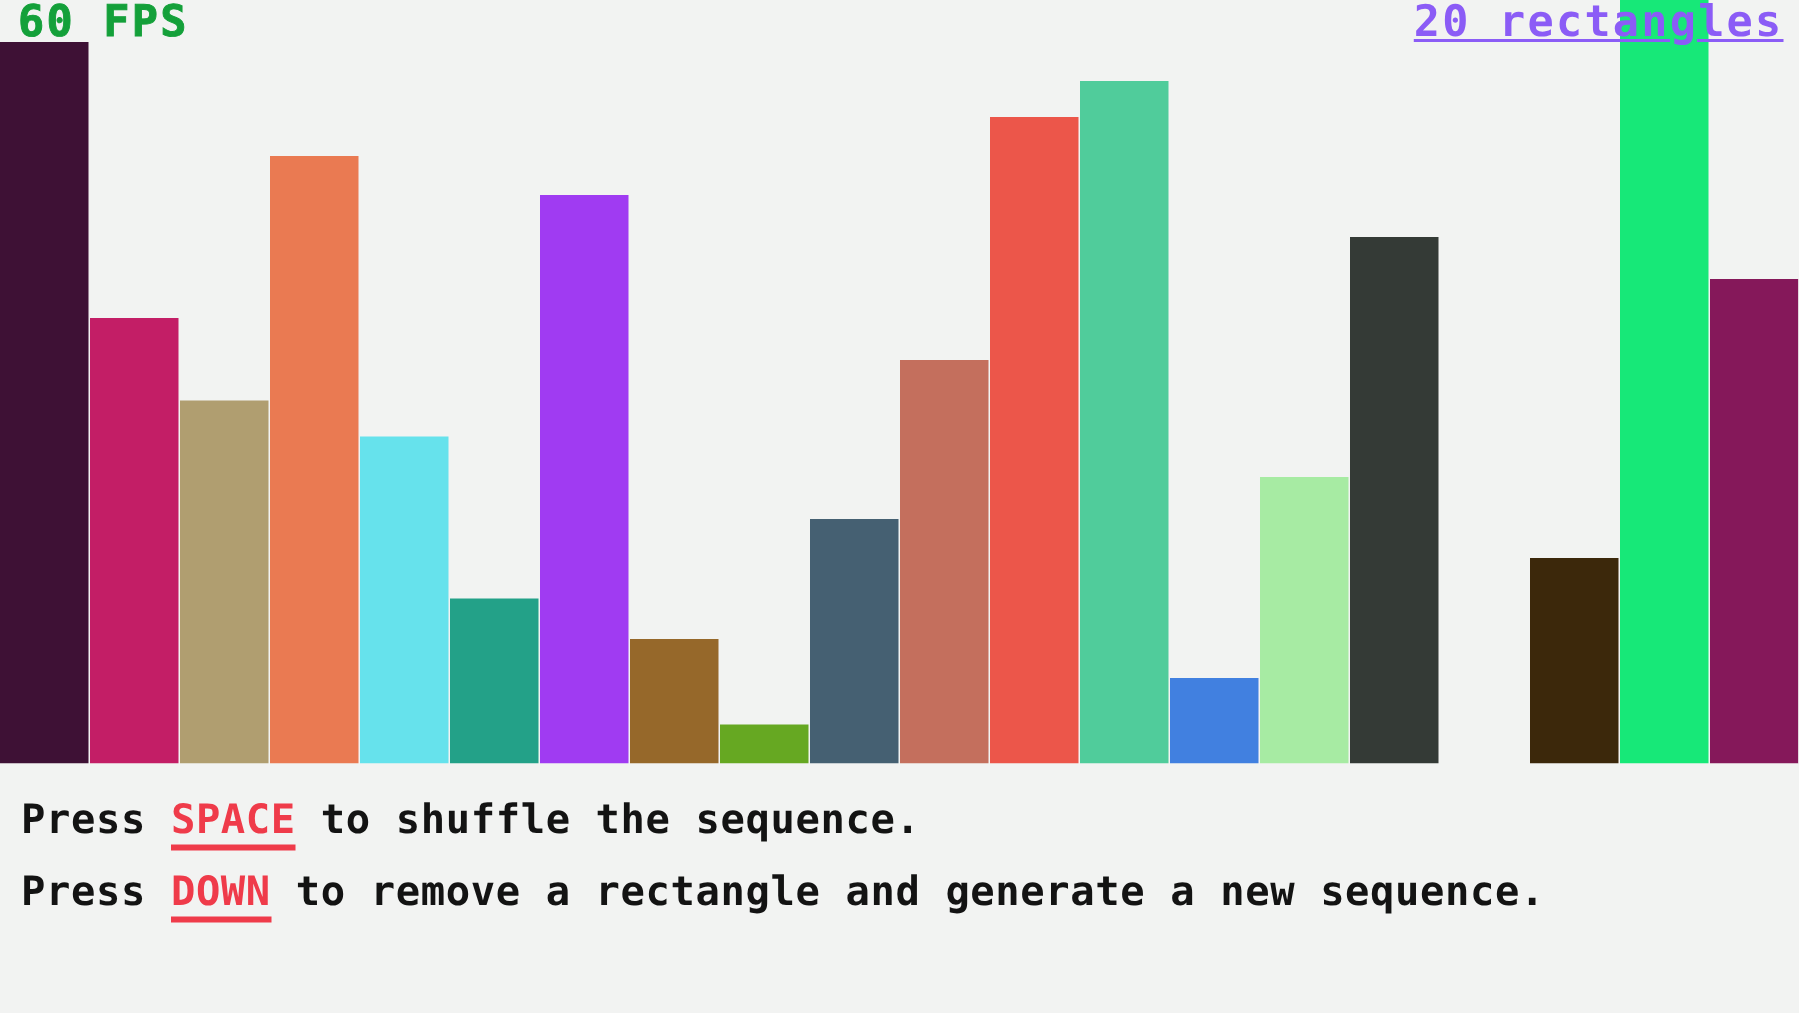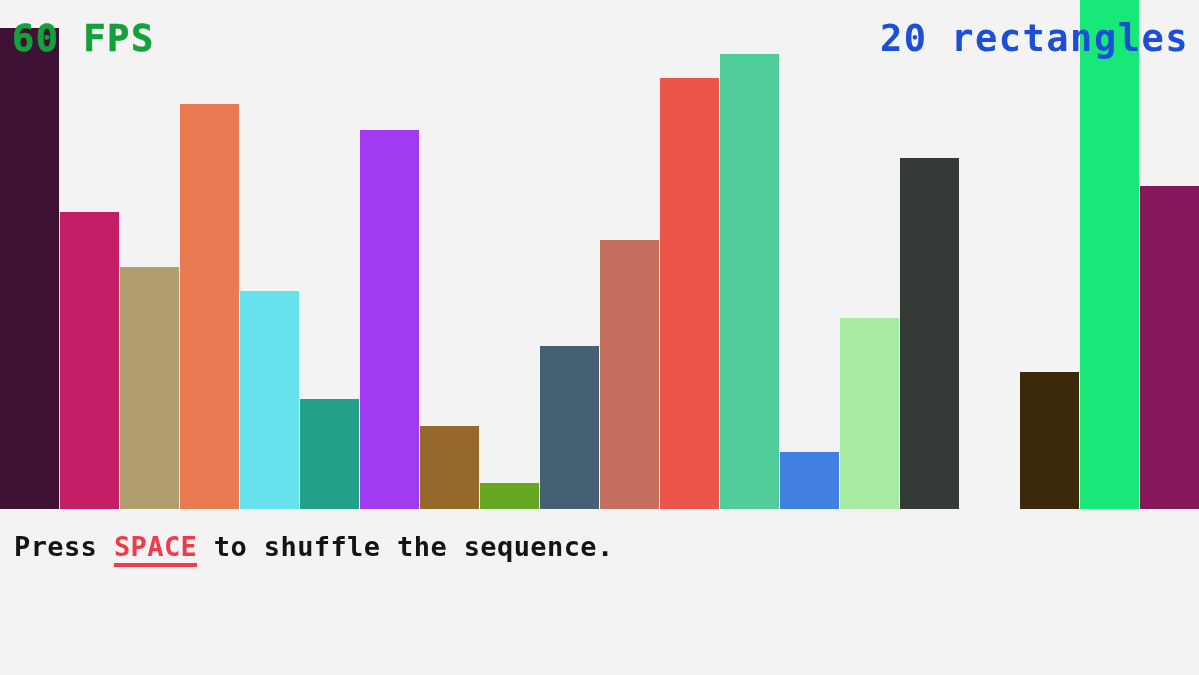--- a/index.html
+++ b/index.html
@@ -26,37 +26,38 @@
     width: 1199px;
     height: 509px;
   }
   .bar {
     position: absolute;
     bottom: 0;
   }
   
   .hud {
     position: absolute;
-    top: 20px;
+    top: 0;
     font-family: "DejaVu Sans Mono", "Liberation Mono", monospace;
-    font-size: 37px;
+    font-size: 29px;
     font-weight: 700;
     letter-spacing: 1.5px;
     line-height: 1;
     white-space: nowrap;
     text-align: center;
   }
   #fps-counter {
     left: 12px;
     color: #14a03a;
     -webkit-text-stroke: 0.6px #14a03a;
   }
   #rect-count {
     right: 10px;
-    color: #1d4ed8;
+    color: #8b5cf6;
+    text-decoration: underline;
   }
   
   #instructions {
     position: absolute;
     left: 0;
     top: 509px;
     width: 1199px;
     height: 166px;
     background: #f2f3f2;
     padding: 14px 0 0 14px;
@@ -109,16 +110,19 @@
 
   <div class="hud" id="rect-count">20 rectangles</div>
 
   <div id="instructions">
 
     <div class="instruction-line">
       <span class="txt">Press </span><span class="key">SPACE</span><span class="txt"> to shuffle the sequence.</span>
     </div>
 
 
+    <div class="instruction-line">
+      <span class="txt">Press </span><span class="key">DOWN</span><span class="txt"> to remove a rectangle and generate a new sequence.</span>
+    </div>
 
   </div>
 
 </div>
 
 </body></html>

